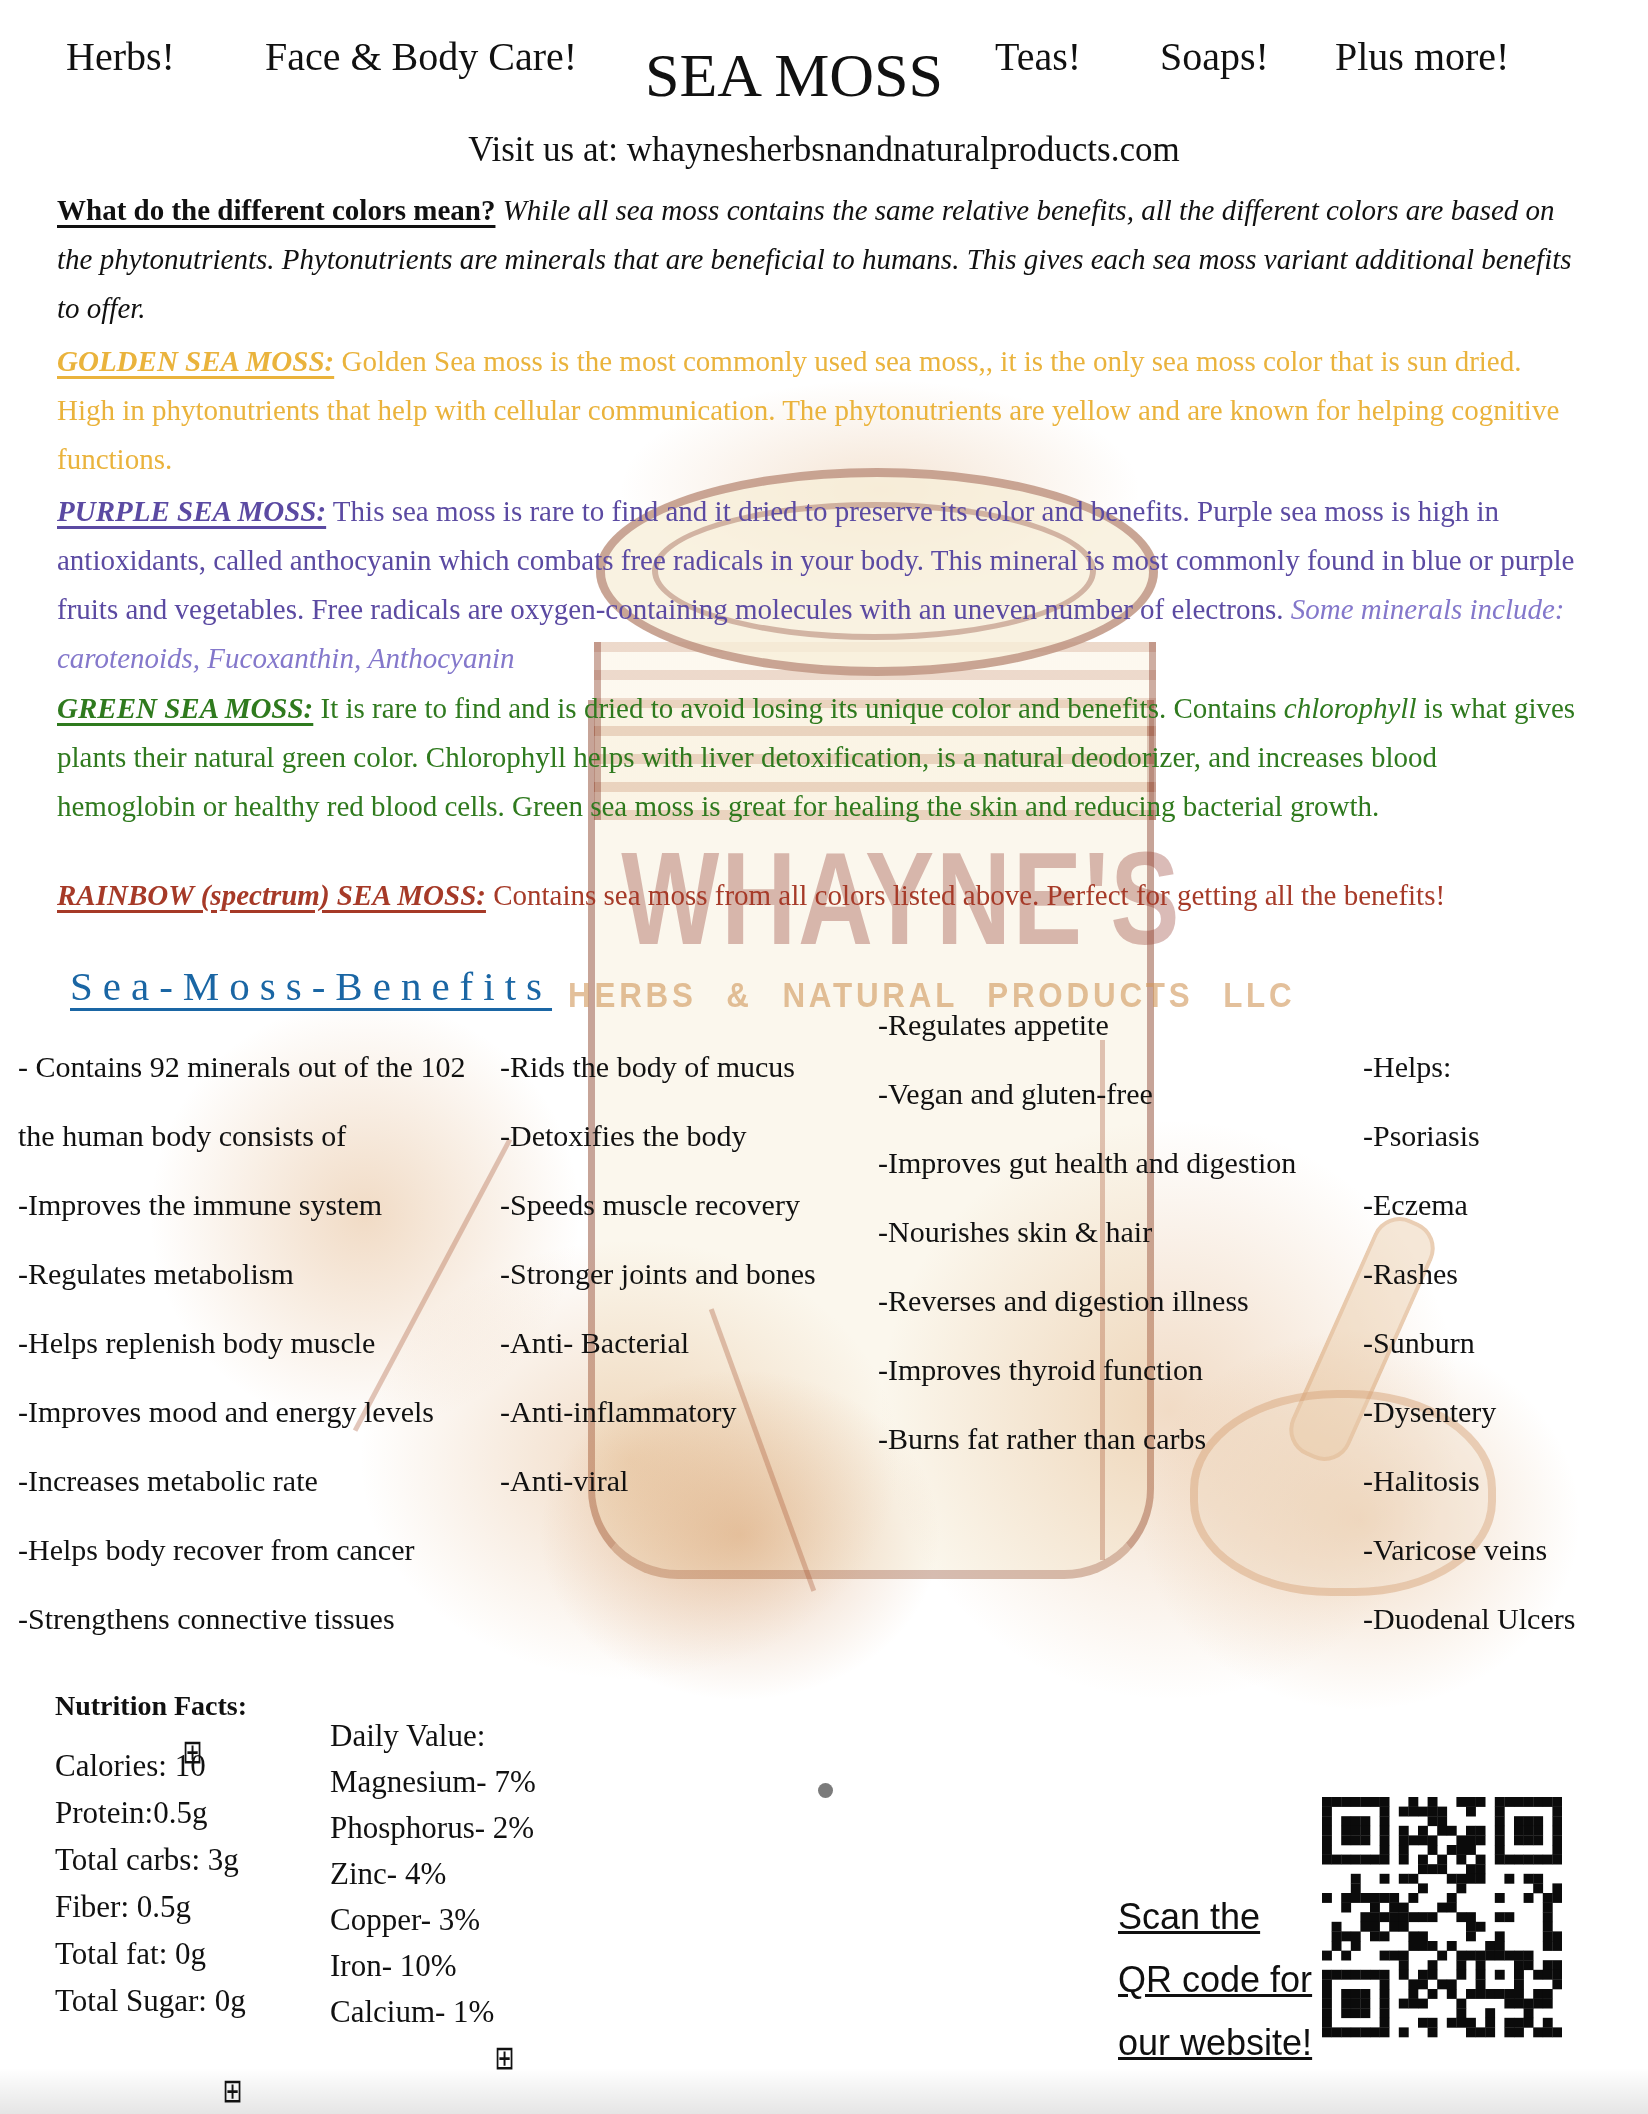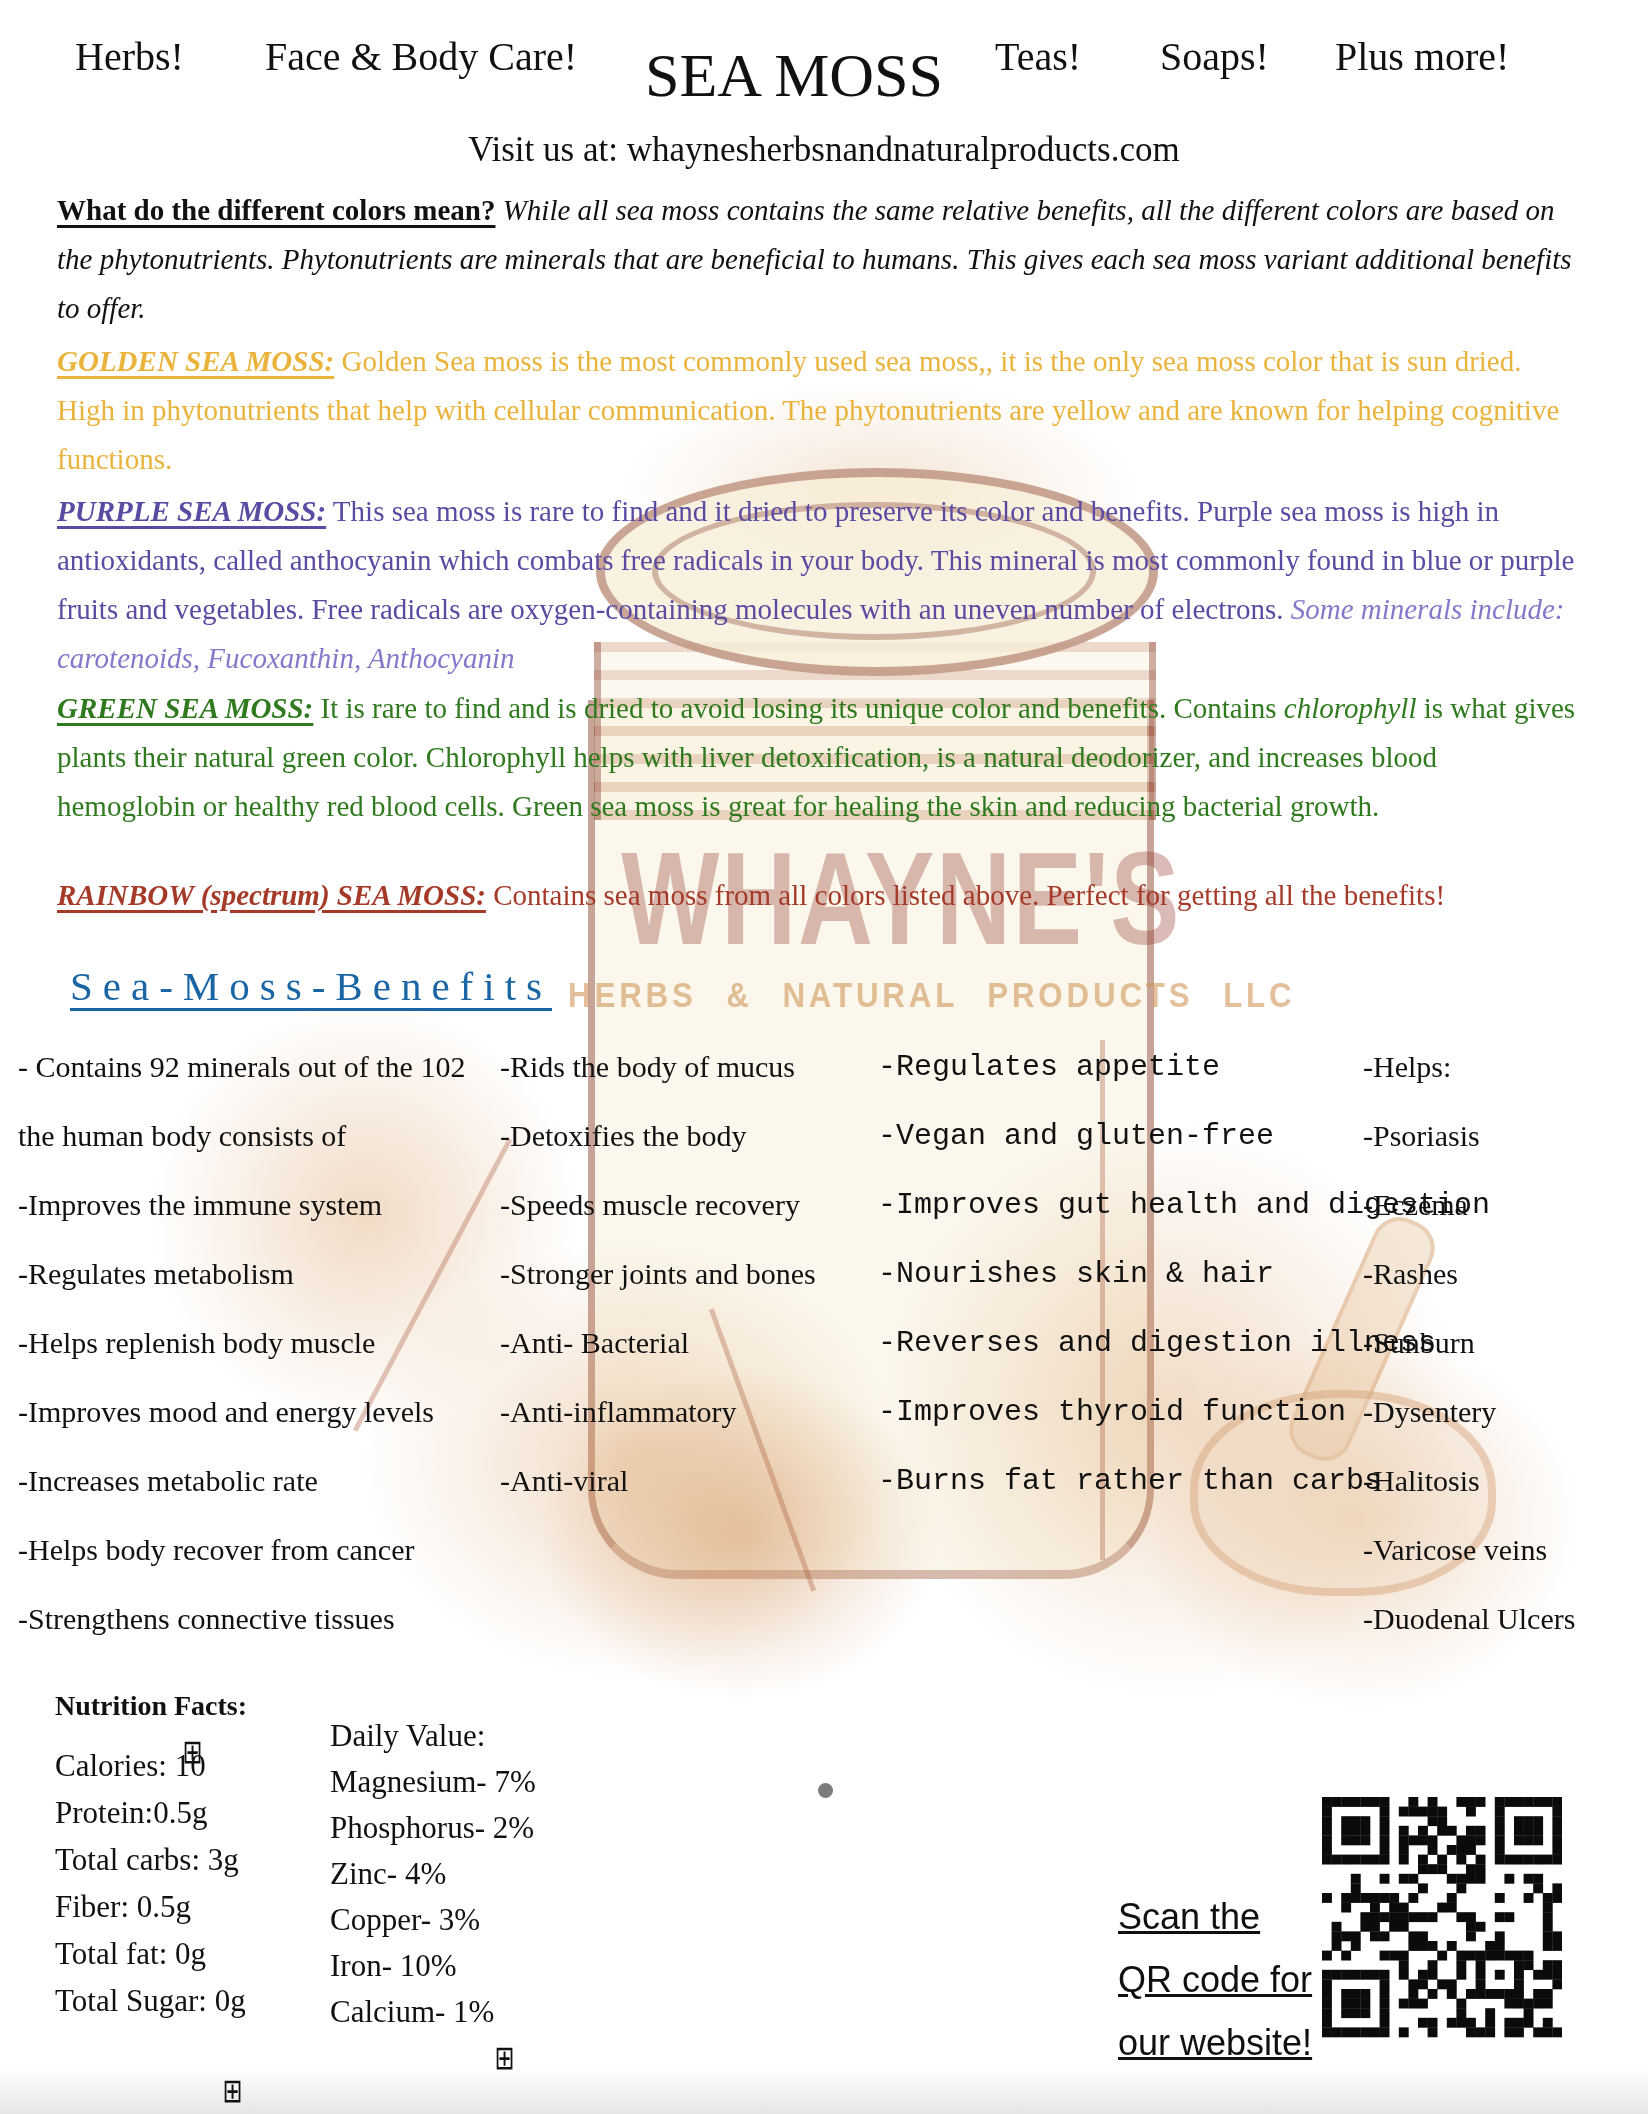--- a/index.html
+++ b/index.html
@@ -84,21 +84,21 @@
     <div class="blob b5"></div>
     <div class="stem s1"></div>
     <div class="stem s2"></div>
     <div class="stem s3"></div>
     <div class="pestle"></div>
     <div class="mortar-bowl"></div>
     <div class="wm-brand">WHAYNE'S</div>
     <div class="wm-sub">HERBS &amp; NATURAL PRODUCTS LLC</div>
   </div>
 
-  <div class="abs hdr-item" style="left:75px;top:33px;">Herbs!</div>
+  <div class="abs hdr-item" style="left:66px;top:33px;">Herbs!</div>
   <div class="abs hdr-item" style="left:265px;top:33px;">Face &amp; Body Care!</div>
   <div class="abs doc-title" style="left:645px;top:40px;">SEA MOSS</div>
   <div class="abs hdr-item" style="left:995px;top:33px;">Teas!</div>
   <div class="abs hdr-item" style="left:1160px;top:33px;">Soaps!</div>
   <div class="abs hdr-item" style="left:1335px;top:33px;">Plus more!</div>
   <div class="abs visit" style="left:0;top:130px;">Visit us at: whaynesherbsnandnaturalproducts.com</div>
 
   <div class="abs para" style="left:57px;top:186px;">
     <span class="ph">What do the different colors mean?</span><span class="italic"> While all sea moss contains the same relative benefits, all the different colors are based on the phytonutrients. Phytonutrients are minerals that are beneficial to humans. This gives each sea moss variant additional benefits to offer.</span>
   </div>
@@ -133,21 +133,21 @@
     </div>
   <div class="abs bcol" style="left:500px;top:1050px;width:375px;">
       <div>-Rids the body of mucus</div>
       <div>-Detoxifies the body</div>
       <div>-Speeds muscle recovery</div>
       <div>-Stronger joints and bones</div>
       <div>-Anti- Bacterial</div>
       <div>-Anti-inflammatory</div>
       <div>-Anti-viral</div>
     </div>
-  <div class="abs bcol" style="left:878px;top:1050px;width:460px;font-family:Liberation Mono, monospace;">
+  <div class="abs bcol" style="left:878px;top:1008px;width:460px;">
       <div>-Regulates appetite</div>
       <div>-Vegan and gluten-free</div>
       <div>-Improves gut health and digestion</div>
       <div>-Nourishes skin &amp; hair</div>
       <div>-Reverses and digestion illness</div>
       <div>-Improves thyroid function</div>
       <div>-Burns fat rather than carbs</div>
     </div>
   <div class="abs bcol" style="left:1363px;top:1050px;width:280px;">
       <div>-Helps:</div>

